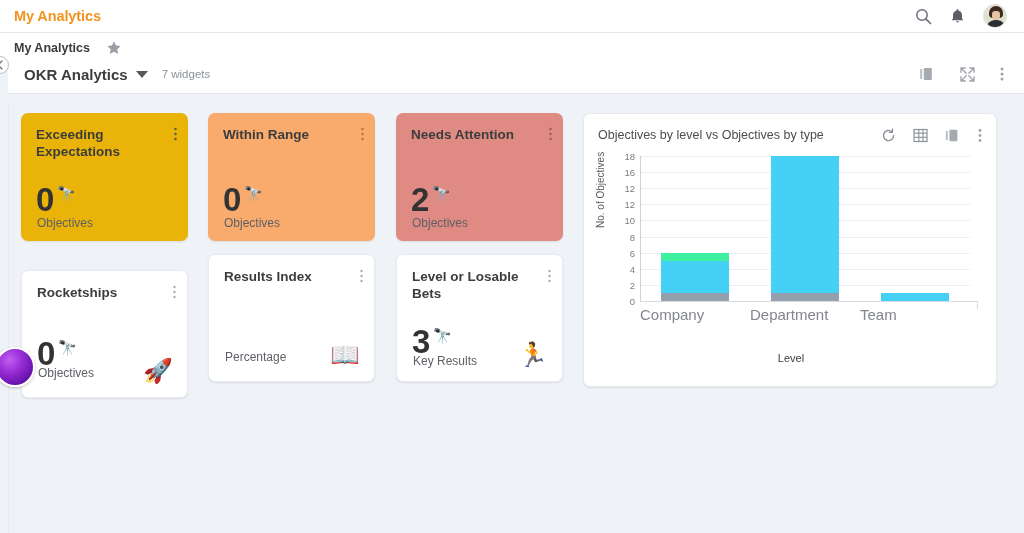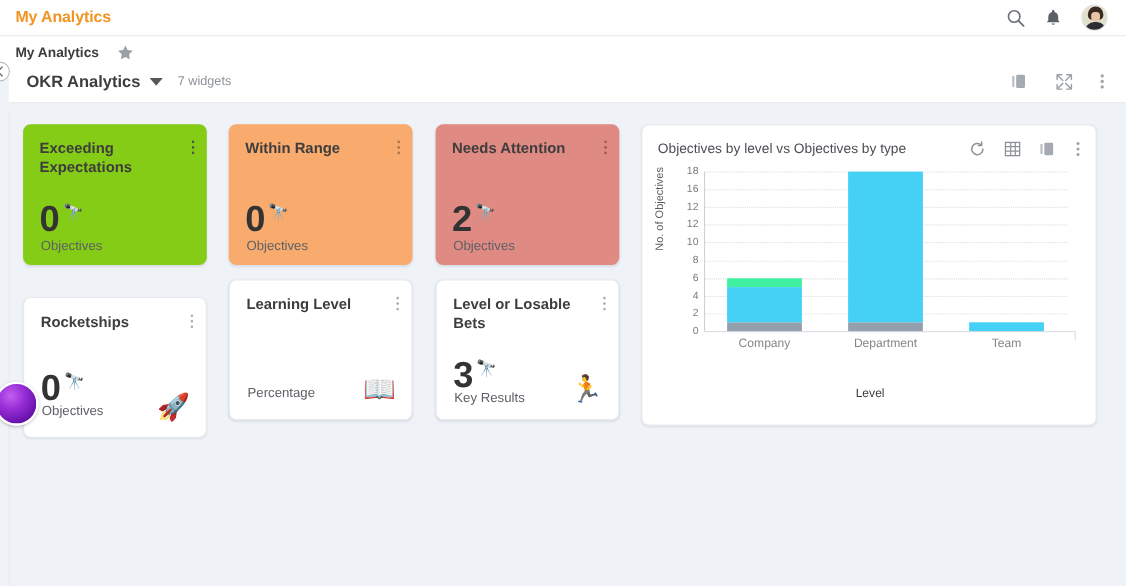--- a/index.html
+++ b/index.html
@@ -145,22 +145,22 @@
   .axis-x {
     position:absolute; left:56px; top:145px; width:338px; border-top:1px solid #d8dbe0;
   }
   .axis-x::after{
     content:""; position:absolute; right:0; top:0; height:7px; border-right:1px solid #d8dbe0;
   }
   .bars { position:absolute; left:56px; top:0; width:330px; height:145px; }
   .bargroup { position:absolute; bottom:0; width:68px; }
   .seg { position:absolute; width:100%; left:0; }
   .xtick {
-    position:absolute; top:150px; width:110px; text-align:center;
-    font-size:11px; color:#83868c; transform:translateX(-50%);
+    position:absolute; top:150px; width:110px; text-align:left;
+    font-size:15px; color:#83868c; transform:translateX(-50%);
   }
 </style>
 </head>
 <body>
 
 <div class="app">
 
   <div class="topbar">
     <div class="topbar-title">My Analytics</div>
     <div class="topbar-right">
@@ -223,21 +223,21 @@
           <circle cx="2" cy="13" r="1.5" fill="#9ea2a9"></circle>
         </svg>
       </span>
     </div>
   </div>
 
   <div class="canvas">
 
     <div class="orb"></div>
 
-    <div class="card" style="left:12px; top:11px; width:167px; height:128px; background:#84cc16;">
+    <div class="card" style="left:12px; top:11px; width:167px; height:128px; background:#eab308;">
       <div class="card-title">Exceeding Expectations</div>
       <span class="card-dots">
         <svg width="3" height="14" viewBox="0 0 3 14">
           <circle cx="1.5" cy="2" r="1.2" fill="#4e5a46"></circle>
           <circle cx="1.5" cy="7" r="1.2" fill="#4e5a46"></circle>
           <circle cx="1.5" cy="12" r="1.2" fill="#4e5a46"></circle>
         </svg>
       </span>
       <div class="card-value" style="top:64px;">
         <span>0</span><span class="sup">🔭</span>
@@ -285,21 +285,21 @@
         </svg>
       </span>
       <div class="card-value" style="top:60px;">
         <span>0</span><span class="sup">🔭</span>
       </div>
       <div class="card-sub" style="top:95px;">Objectives</div>
       <div class="card-emoji" style="top:88px;">🚀</div>
     </div>
 
     <div class="card white" style="left:199px; top:152px; width:167px; height:128px;">
-      <div class="card-title">Learning Level</div>
+      <div class="card-title">Results Index</div>
       <span class="card-dots">
         <svg width="3" height="14" viewBox="0 0 3 14">
           <circle cx="1.5" cy="2" r="1.2" fill="#a8acb3"></circle>
           <circle cx="1.5" cy="7" r="1.2" fill="#a8acb3"></circle>
           <circle cx="1.5" cy="12" r="1.2" fill="#a8acb3"></circle>
         </svg>
       </span>
       <div class="card-sub" style="top:95px;">Percentage</div>
       <div class="card-emoji" style="top:88px;">📖</div>
     </div>

